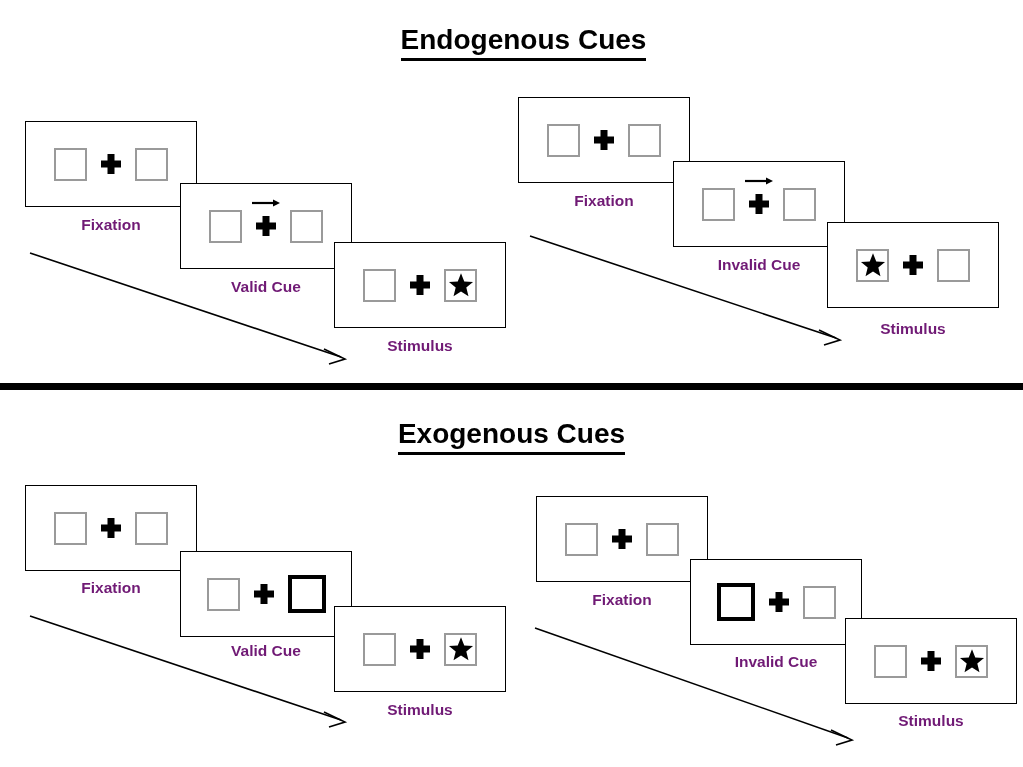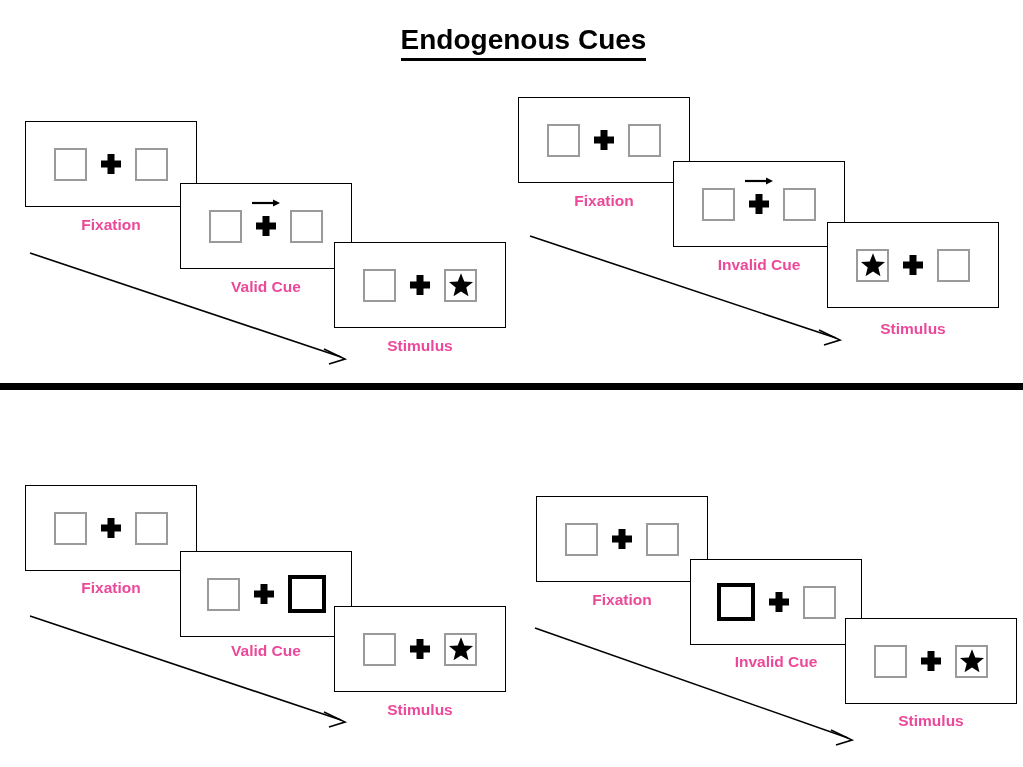--- a/index.html
+++ b/index.html
@@ -124,21 +124,21 @@
     transform: translateX(-50%);
     width: 30px;
     height: 11px;
   }
 
   
   .caption {
     position: absolute;
     font-size: 15.5px;
     font-weight: bold;
-    color: #ec4899;
+    color: #701a75;
     white-space: nowrap;
     text-align: center;
   }
 
   
   .flow-arrow {
     position: absolute;
     pointer-events: none;
   }
 </style>
@@ -234,20 +234,23 @@
   </div>
   <div class="caption" style="left:827px; top:320px; width:172px;">Stimulus</div>
 
   <svg class="flow-arrow" style="left:525px; top:228px; width:325px; height:125px;" viewBox="0 0 325 125">
     <line x1="5" y1="8" x2="311" y2="110" stroke="#000" stroke-width="1.6"></line>
     <polyline points="294,102 315,112 299,117" fill="none" stroke="#000" stroke-width="1.6"></polyline>
   </svg>
 
   <div class="divider" style="top:383px;"></div>
 
+  <div class="section-title" style="top:418px;">
+    <span>Exogenous Cues</span>
+  </div>
 
   <div class="panel" style="left:25px; top:485px; width:172px; height:86px;">
     <div class="panel-inner">
       <div class="sq"></div>
       <div class="cross"></div>
       <div class="sq"></div>
     </div>
   </div>
   <div class="caption" style="left:25px; top:579px; width:172px;">Fixation</div>
 

